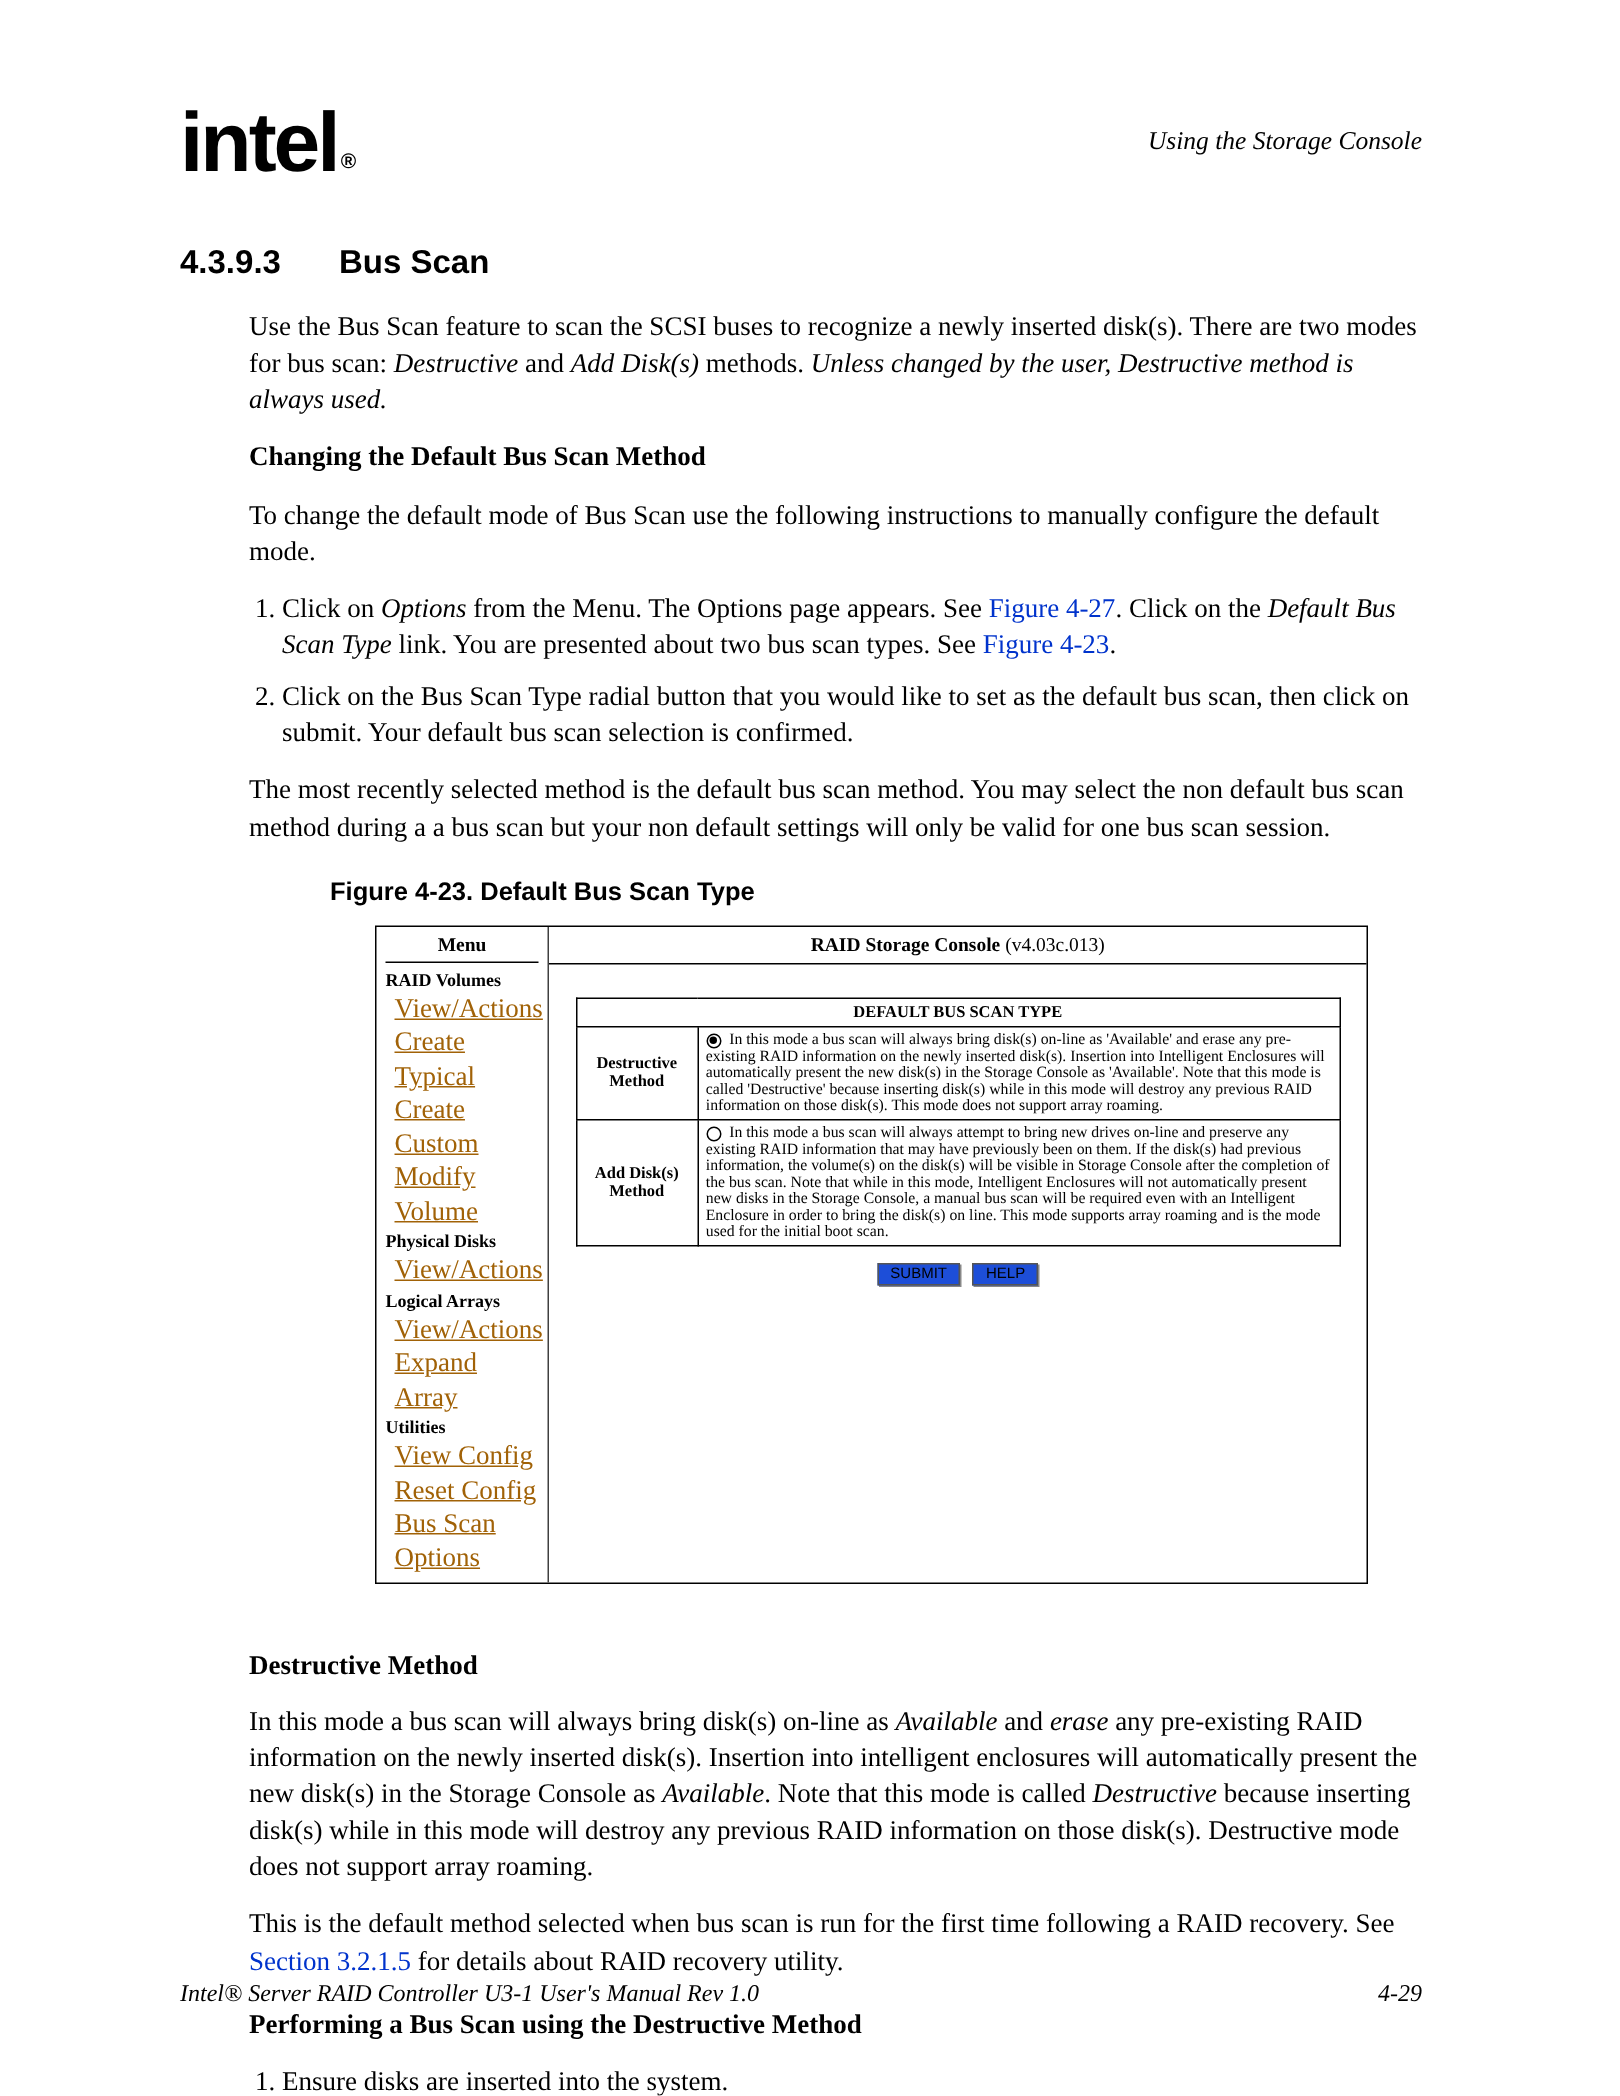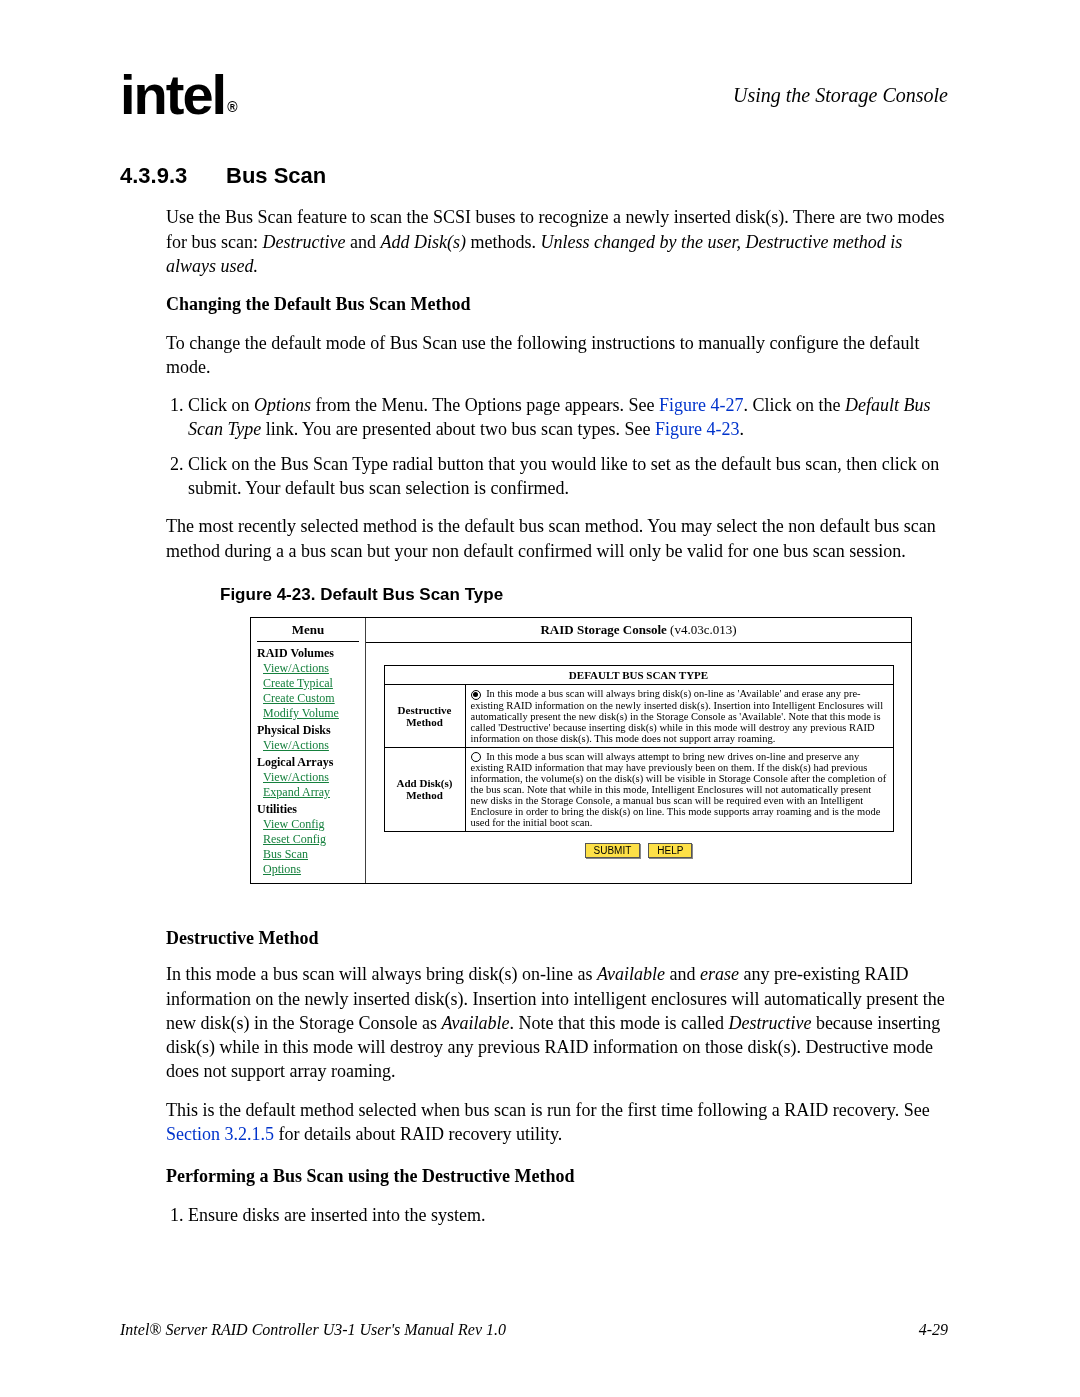--- a/index.html
+++ b/index.html
@@ -31,21 +31,21 @@
   }
   .logo .reg {
     font-size: 14px;
     vertical-align: baseline;
     position: relative;
     top: -2px;
     left: 2px;
   }
   .header-right {
     font-style: italic;
-    font-size: 20px;
+    font-size: 17px;
     margin-top: 14px;
   }
   .section-num {
     font-family: Arial, Helvetica, sans-serif;
     font-weight: 700;
     font-size: 22px;
     display: inline-block;
     width: 100px;
   }
   .section-title {
@@ -101,23 +101,23 @@
     border-bottom: 1px solid #000;
     padding-bottom: 3px;
     margin-bottom: 4px;
   }
   .menu-group {
     font-weight: 700;
     font-size: 12px;
     margin-top: 2px;
   }
   .menu-link {
-    color: #15803d;
+    color: #a16207;
     text-decoration: underline;
-    font-size: 12px;
+    font-size: 18px;
     display: block;
     margin-left: 6px;
     line-height: 1.25;
   }
   .content-col {
     flex: 1;
     padding: 0;
     box-sizing: border-box;
   }
   .console-title {
@@ -169,21 +169,21 @@
     background: #000;
     border-radius: 50%;
   }
   .btn-row {
     text-align: center;
     margin: 8px 0 14px 0;
   }
   .ui-btn {
     display: inline-block;
     border: 1px solid #555;
-    background: #fde047;
+    background: #1d4ed8;
     font-family: Arial, sans-serif;
     font-size: 10px;
     padding: 1px 8px;
     margin: 0 2px;
     box-shadow: 1px 1px 0 #888;
   }
   .subhead {
     font-weight: 700;
     font-size: 18px;
     margin: 42px 0 12px 0;
@@ -225,21 +225,21 @@
 
     <p>To change the default mode of Bus Scan use the following instructions to manually configure the default mode.</p>
 
     <ol class="numbered">
       <li>
         <span>Click on </span><span class="ital">Options</span><span> from the Menu. The Options page appears. See </span><span class="link">Figure 4-27</span><span>. Click on the </span><span class="ital">Default Bus Scan Type</span><span> link. You are presented about two bus scan types. See </span><span class="link">Figure 4-23</span><span>.</span>
       </li>
       <li>Click on the Bus Scan Type radial button that you would like to set as the default bus scan, then click on submit. Your default bus scan selection is confirmed.</li>
     </ol>
 
-    <p>The most recently selected method is the default bus scan method. You may select the non default bus scan method during a a bus scan but your non default confirmed will only be valid for one bus scan session.</p>
+    <p>The most recently selected method is the default bus scan method. You may select the non default bus scan method during a a bus scan but your non default settings will only be valid for one bus scan session.</p>
   </div>
 
   <div class="fig-caption">Figure 4-23. Default Bus Scan Type</div>
 
   <div class="console-wrap">
     <div class="console-row">
       <div class="menu-col">
         <div class="menu-title">Menu</div>
         <div class="menu-group">RAID Volumes</div>
         <a class="menu-link">View/Actions</a>

